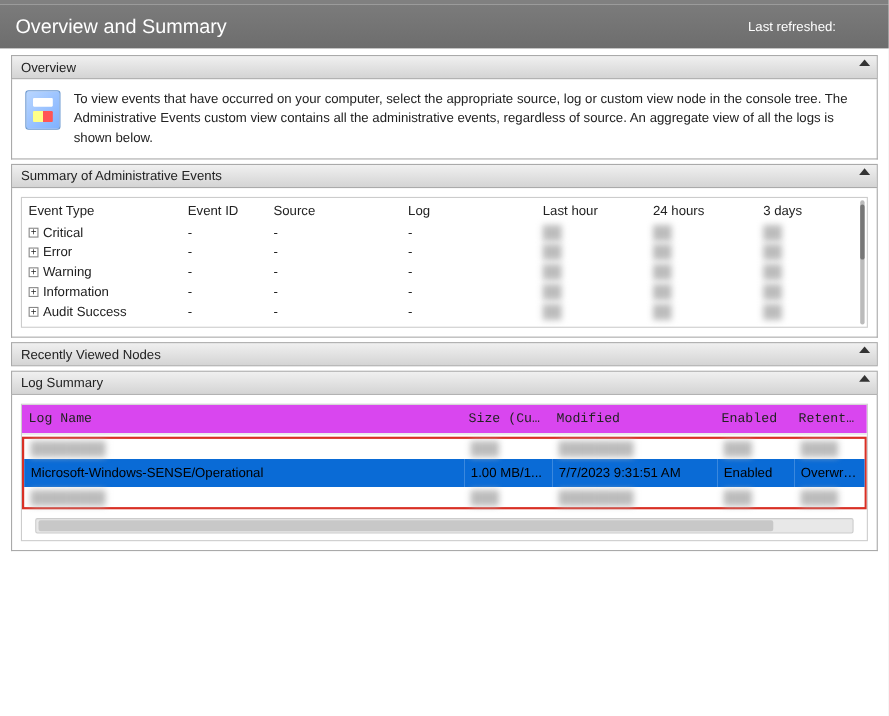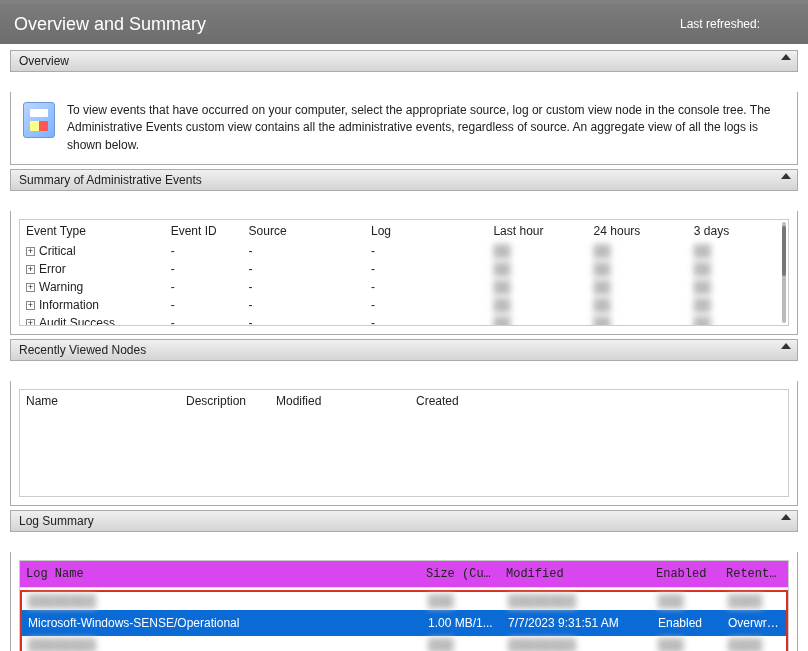--- a/index.html
+++ b/index.html
@@ -4,43 +4,43 @@
 <style>
   * { box-sizing: border-box; }
   html, body { margin: 0; padding: 0; font-family: "Segoe UI", Tahoma, sans-serif; font-size: 12px; background: #e0e0e0; color: #222; }
   .app { width: 808px; height: 651px; background: #fff; border-top: 4px solid #808080; display: flex; flex-direction: column; }
   .titlebar { height: 40px; background: linear-gradient(to bottom, #7b7b7b 0%, #6d6d6d 100%); color: #fff; display: flex; align-items: center; padding: 0 14px; font-size: 18px; font-weight: 400; position: relative; }
   .titlebar .refreshed { position: absolute; right: 48px; top: 0; bottom: 0; display: flex; align-items: center; font-size: 12px; font-weight: 400; }
   .content { flex: 1; padding: 6px 10px 0 10px; overflow: hidden; display: flex; flex-direction: column; gap: 4px; }
   .section { display: flex; flex-direction: column; }
   .section-header { background: linear-gradient(to bottom, #f0f0f0, #d4d4d4); border: 1px solid #aaa; height: 22px; display: flex; align-items: center; padding: 0 8px; font-size: 12px; position: relative; }
   .section-header .chev { position: absolute; right: 6px; top: 3px; width: 0; height: 0; border-left: 5px solid transparent; border-right: 5px solid transparent; border-bottom: 6px solid #333; }
-  .panel { border: 1px solid #aaa; border-top: none; background: #fff; margin-top: 20px; }
+  .panel { border: 1px solid #aaa; border-top: none; background: #fff; }
   .overview-body { display: flex; padding: 10px 12px; gap: 12px; align-items: flex-start; }
   .ov-icon { width: 32px; height: 36px; background: linear-gradient(135deg, #b9d6ff, #7fb1ff); border: 1px solid #6b98d0; border-radius: 3px; position: relative; flex: 0 0 32px; }
   .ov-icon::after { content: ""; position: absolute; left: 6px; right: 6px; top: 6px; height: 8px; background: #fff; border-radius: 1px; }
   .ov-icon::before { content: ""; position: absolute; left: 6px; right: 6px; bottom: 6px; top: 18px; background: linear-gradient(90deg, #ff8 0, #ff8 50%, #f55 50%, #f55 100%); border-radius: 1px; }
   .ov-text { line-height: 1.45; }
   .inner-pad { padding: 8px; }
   .grid-box { border: 1px solid #ccc; overflow: hidden; position: relative; }
   .grid { width: 100%; table-layout: fixed; border-collapse: collapse; }
   .grid th { text-align: left; font-weight: 400; padding: 4px 6px; font-size: 12px; white-space: nowrap; overflow: hidden; text-overflow: ellipsis; }
   .grid td { padding: 2px 6px; font-size: 12px; white-space: nowrap; overflow: hidden; text-overflow: ellipsis; }
   .treecell { display: flex; align-items: center; gap: 4px; }
   .expander { width: 9px; height: 9px; border: 1px solid #888; background: #fff; display: inline-flex; align-items: center; justify-content: center; font-size: 9px; line-height: 1; cursor: pointer; }
   .scroll-indicator { position: absolute; right: 2px; top: 2px; bottom: 2px; width: 4px; background: #bbb; border-radius: 2px; }
   .scroll-indicator::after { content: ""; position: absolute; left: 0; right: 0; top: 4px; height: 50px; background: #777; border-radius: 2px; }
   .log-grid th { background: #d946ef; border-bottom: 1px solid #ddd; padding: 6px; font-family: Liberation Mono, monospace; }
   .log-row td { padding: 6px; }
-  .log-row.sel { background: #0a6bd6; color: #ffffff; }
+  .log-row.sel { background: #0a6bd6; color: #000000; }
   .highlight-box { border: 2px solid #d93025; padding: 0; margin-top: 2px; }
   .hscroll { height: 14px; margin: 8px 12px 0 12px; background: #e8e8e8; border: 1px solid #ccc; position: relative; border-radius: 2px; }
   .hscroll::after { content: ""; position: absolute; left: 2px; top: 1px; bottom: 1px; width: 90%; background: #c8c8c8; border-radius: 2px; }
   .recently .grid-box { height: 108px; }
-  .summary .grid-box { height: 107px; }
+  .summary .grid-box { height: 119px; }
   .logsum .panel { padding: 8px; }
   .logsum .grid-box { padding-bottom: 6px; }
   .spacer-row td { height: 18px; }
   .blurred { filter: blur(3px); color: #bbb; }
 </style>
 </head>
 <body>
 
 <div class="app">
 
@@ -165,45 +165,20 @@
           </table>
           <div class="scroll-indicator"></div>
         </div>
       </div>
     </div>
 
     <div class="section recently">
       <div class="section-header">
         <span>Recently Viewed Nodes</span>
         <span class="chev"></span>
-      </div>
-      <div class="panel inner-pad">
-        <div class="grid-box">
-          <table class="grid">
-            <colgroup>
-              <col style="width:160px">
-                <col style="width:90px">
-                <col style="width:140px">
-                <col>
-            </colgroup>
-            <thead>
-              <tr>
-                <th>Name</th>
-                <th>Description</th>
-                <th>Modified</th>
-                <th>Created</th>
-              </tr>
-            </thead>
-            <tbody>
-                <tr>
-                  <td colspan="4">&nbsp;</td>
-                </tr>
-              </tbody>
-          </table>
-        </div>
       </div>
     </div>
 
     <div class="section logsum">
       <div class="section-header">
         <span>Log Summary</span>
         <span class="chev"></span>
       </div>
       <div class="panel">
         <div class="grid-box">

